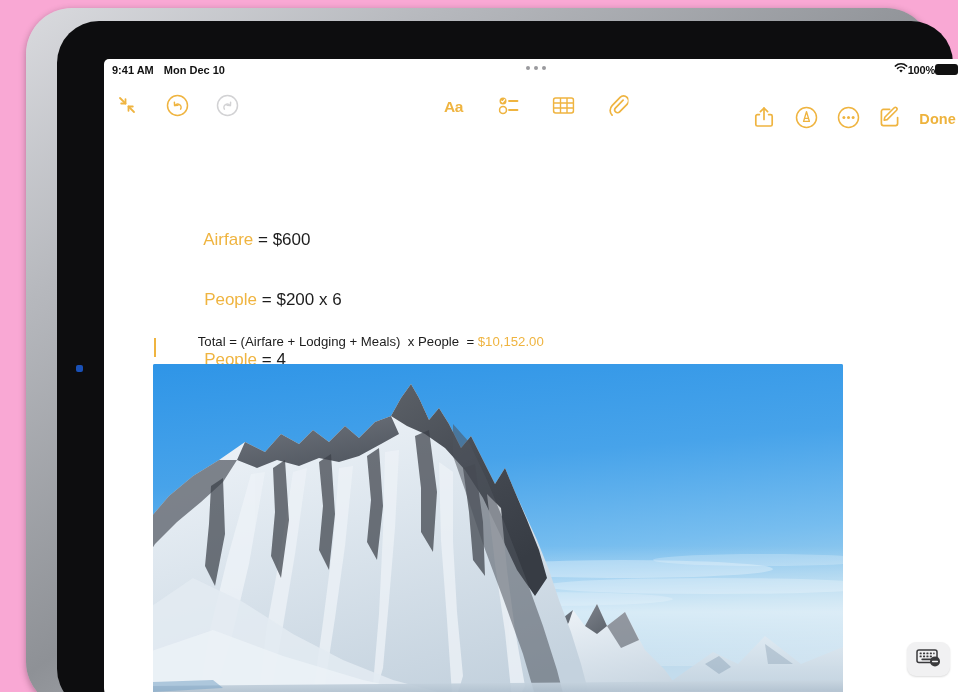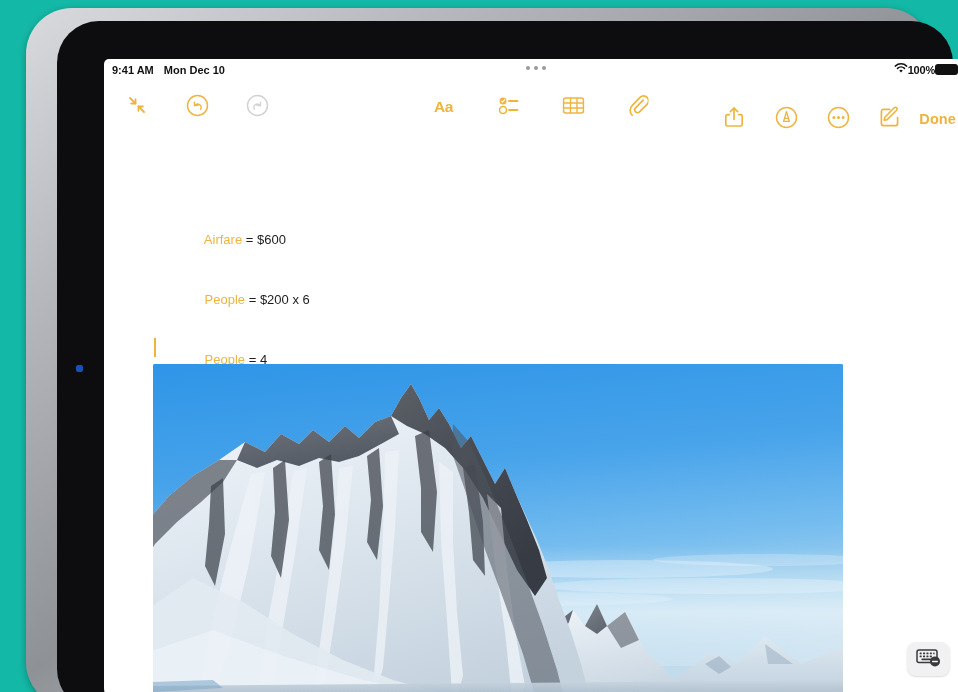--- a/index.html
+++ b/index.html
@@ -7,21 +7,21 @@
     width: 958px; height: 692px;
     background: #ffffff;
     font-family: "Liberation Sans", sans-serif;
     overflow: hidden;
   }
 
   #stage {
     position: relative;
     width: 958px;
     height: 692px;
-    background: #14b8a6;
+    background: #f9a8d4;
     overflow: hidden;
   }
 
   
   .device-outer {
     position: absolute;
     left: 26px; top: 8px;
     width: 906px; height: 700px;
     border-radius: 46px;
     background: linear-gradient(145deg,#d9dade 0%,#b6b8bd 22%,#8e9196 50%,#c7c9ce 78%,#9fa1a6 100%);
@@ -121,21 +121,20 @@
     height: 48px; display: flex; align-items: center; gap: 29px;
   }
   .tb-right {
     position: absolute; right: 12px; top: 12px;
     height: 48px; display: flex; align-items: center; gap: 16px;
   }
   .tb-btn {
     display: flex; align-items: center; justify-content: center;
     width: 26px; height: 26px;
     color: #eeb33d;
-    margin-left: 10px;
   }
   .tb-btn.disabled { color: #d2d2d4; }
   .done-btn {
     color: #eeb33d;
     font-size: 14.5px;
     font-weight: bold;
     letter-spacing: .1px;
   }
 
   
@@ -149,22 +148,22 @@
   .note-title {
     position: absolute;
     left: 50px; top: 28px;
     font-size: 20.5px;
     font-weight: bold;
     color: #1b1b1b;
     letter-spacing: -.2px;
   }
   .note-lines {
     position: absolute;
-    left: 50px; top: 79px;
-    font-size: 13px;
+    left: 34px; top: 79px;
+    font-size: 17px;
     color: #1d1d1d;
     line-height: 20px;
   }
   .note-line { white-space: pre; }
   .tok-var { color: #efb440; }
   .tok-res { color: #efb440; }
   .note-total {
     position: absolute;
     left: 50px; top: 188px;
     font-size: 13.2px;
@@ -353,20 +352,23 @@
               <span class="tok-var">Airfare</span><span> = $600</span><span class="tok-res"></span>
             </div>
             <div class="note-line">
               <span class="tok-var">People</span><span> = $200 x 6</span><span class="tok-res"></span>
             </div>
             <div class="note-line">
               <span class="tok-var">People</span><span> = 4</span><span class="tok-res"></span>
             </div>
           </div>
 
+          <div class="note-total">
+            <span>Total = (Airfare + Lodging + Meals)  x People  = </span><span class="tok-res">$10,152.00</span>
+          </div>
 
           <div class="caret"></div>
 
           <div class="photo">
             <svg viewBox="0 0 690 345" preserveAspectRatio="none">
               <defs>
                 <linearGradient id="sky" x1="0" y1="0" x2="0.18" y2="1">
                   <stop offset="0%" stop-color="#2f95e7"></stop>
                   <stop offset="35%" stop-color="#47a3ea"></stop>
                   <stop offset="62%" stop-color="#76bdef"></stop>

